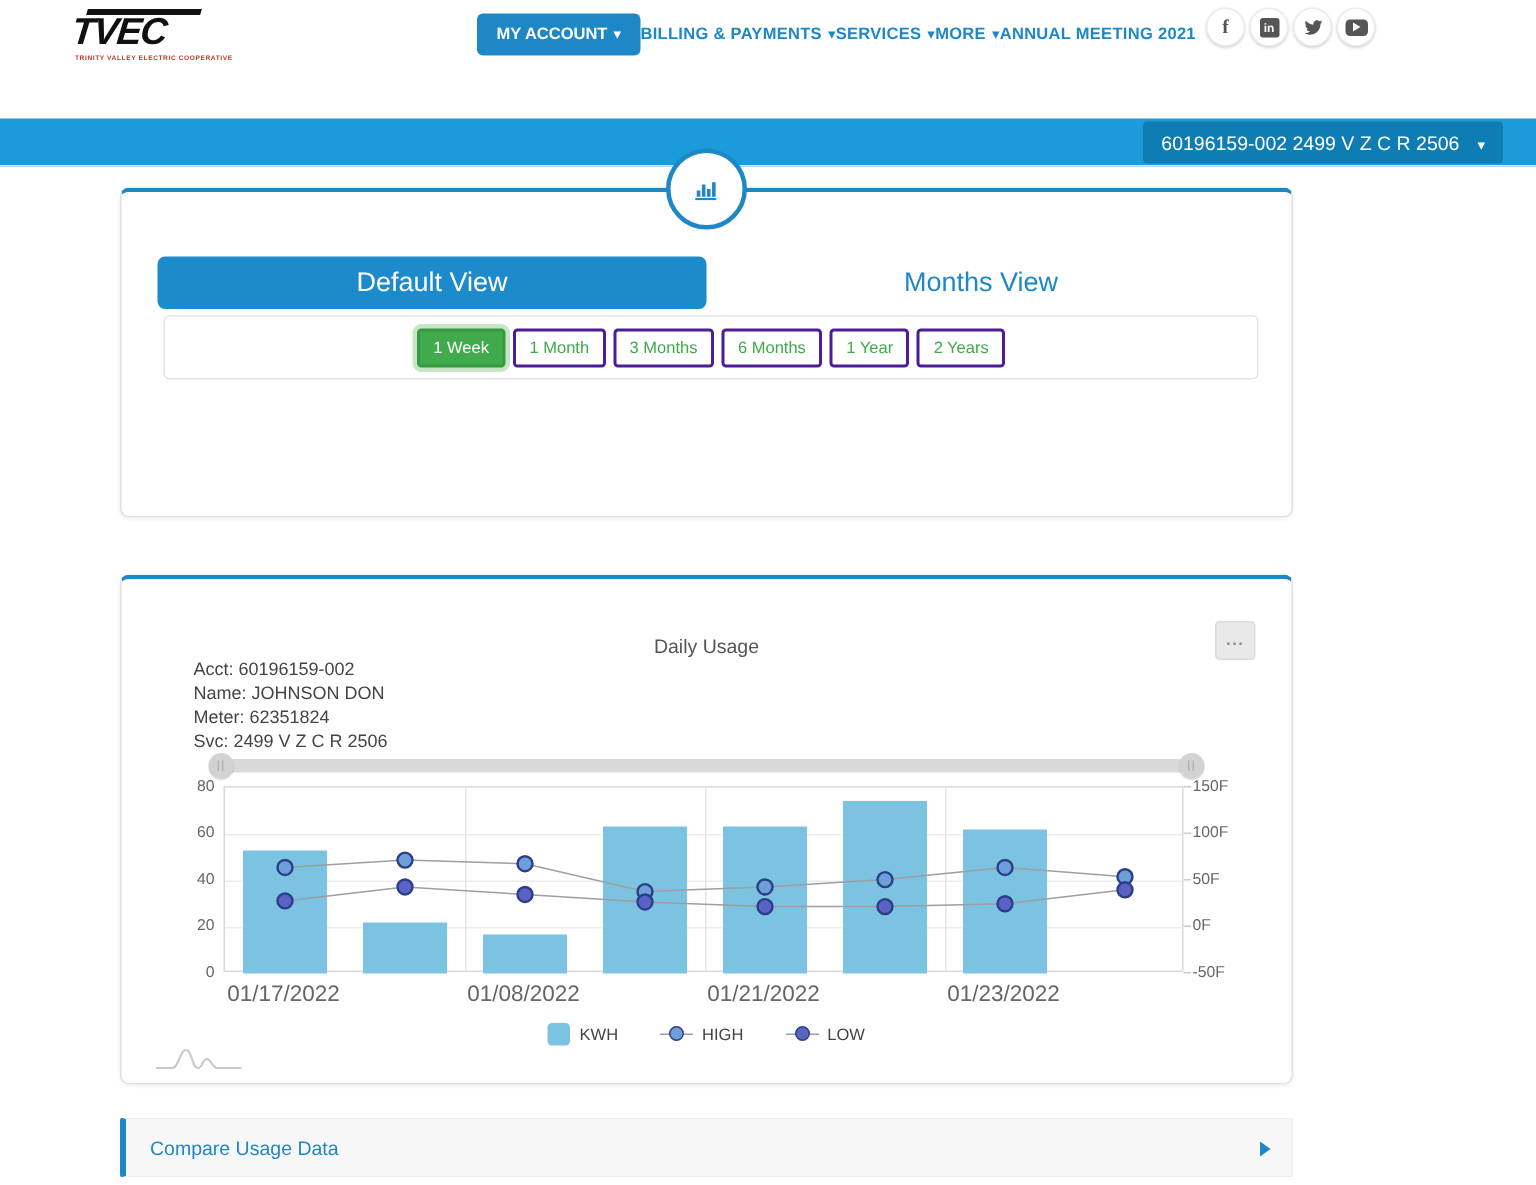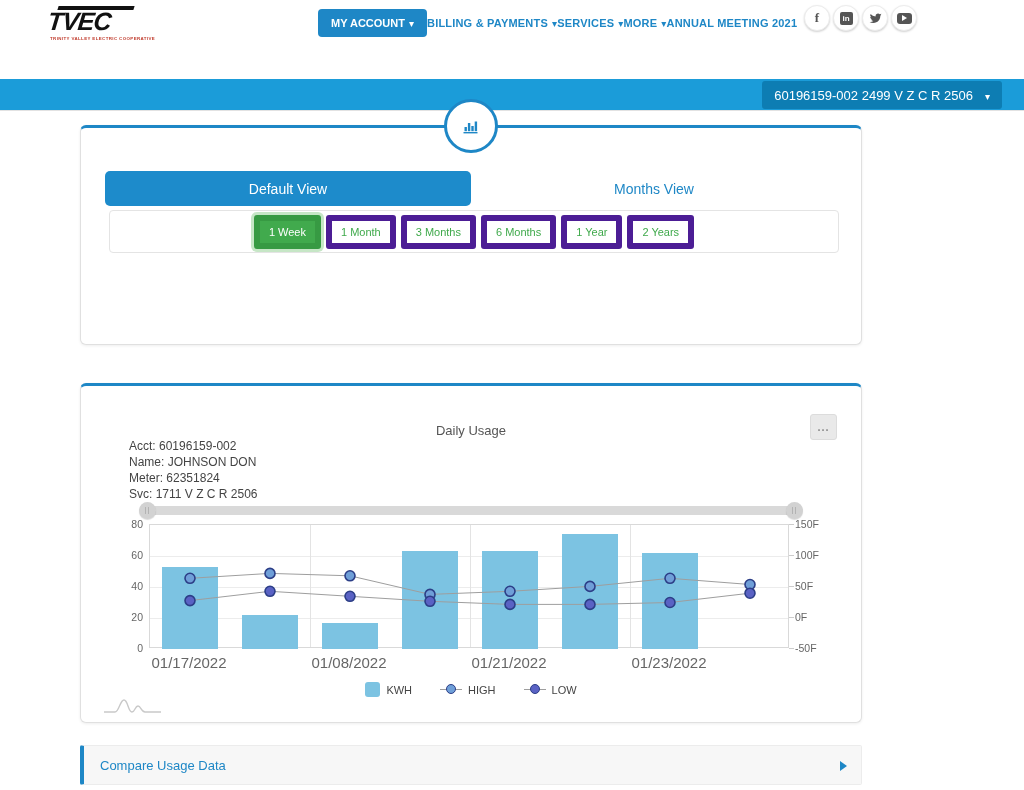--- a/index.html
+++ b/index.html
@@ -29,24 +29,24 @@
   .accountbar { position:absolute; left:0; top:45px; width:1024px; height:32px; background:#1b9cd9; border-bottom:1px solid #e2e2e2;margin-top:34px; }
   .account-btn { position:absolute; right:22px; top:2px; height:28px; background:#0d7db3; color:#fff; font-size:13px; border:none; border-radius:3px; padding:0 12px; display:flex; align-items:center; gap:8px; cursor:pointer; }
 
   
   .card { position:absolute; left:80px; width:782px; background:#fff; border:1px solid #e0e0e0; border-top:3px solid #1e87c6; border-radius:6px; box-shadow:0 1px 3px rgba(0,0,0,.07); }
   .card-views { top:125px; height:220px; }
   .card-usage { top:383px; height:340px; }
   .circle-icon { position:absolute; left:50%; top:-29px; margin-left:-27px; width:54px; height:54px; background:#fff; border:3px solid #1e87c6; border-radius:50%; display:flex; align-items:center; justify-content:center; z-index:3; }
 
   .tabs { position:absolute; left:24px; right:24px; top:43px; height:35px; display:flex; }
-  .tab { flex:1; display:flex; align-items:center; justify-content:center; font-size:14px; color:#1e87c6; cursor:pointer; }
+  .tab { flex:1; display:flex; align-items:center; justify-content:center; font-size:18px; color:#1e87c6; cursor:pointer; }
   .tab.active { background:#1d8bcb; color:#fff; border-radius:5px; font-weight:400; }
   .range-box { position:absolute; left:28px; right:22px; top:82px; height:43px; border:1px solid #e4e4e4; border-radius:4px; display:flex; align-items:center; justify-content:center; gap:5px; }
-  .rbtn { font-size:11px; padding:5px 9px; border:6px solid #4c1d95; border-radius:3px; background:#fff; color:#3fa94b; cursor:pointer; white-space:nowrap; }
+  .rbtn { font-size:11px; padding:5px 9px; border:2px solid #4c1d95; border-radius:3px; background:#fff; color:#3fa94b; cursor:pointer; white-space:nowrap; }
   .rbtn.active { background:#41aa4d; border-color:#379a43; color:#fff; box-shadow:0 0 0 3px rgba(92,184,92,.35); }
 
   
   .chart-title { position:absolute; left:0; right:0; top:37px; text-align:center; font-size:13px; color:#555; }
   .menu-btn { position:absolute; right:24px; top:28px; width:27px; height:26px; background:#e9e9e9; border:1px solid #dcdcdc; border-radius:3px; color:#8a8a8a; font-size:11px; font-weight:700; letter-spacing:1px; line-height:18px; text-align:center; cursor:pointer; }
   .acct-info { position:absolute; left:48px; top:52px; font-size:12px; color:#444; line-height:16px; }
   .slider-track { position:absolute; left:66px; top:120px; width:648px; height:9px; background:#d9d9d9; border-radius:5px; cursor:pointer; }
   .slider-handle { position:absolute; top:-4px; width:17px; height:17px; background:#d2d2d2; border-radius:50%; box-shadow:0 1px 1px rgba(0,0,0,.15); cursor:ew-resize; }
   .slider-handle::after { content:""; position:absolute; left:6px; top:5px; width:1px; height:7px; background:#b3b3b3; box-shadow:3px 0 0 #b3b3b3; }
   .h-left { left:-8px; } .h-right { right:-8px; }
@@ -137,21 +137,21 @@
     </div>
   </div>
 
   <div class="card card-usage">
     <div class="chart-title">Daily Usage</div>
     <button class="menu-btn">...</button>
     <div class="acct-info">
       <div>Acct: 60196159-002</div>
       <div>Name: JOHNSON DON</div>
       <div>Meter: 62351824</div>
-      <div>Svc: 1711 V Z C R 2506</div>
+      <div>Svc: 2499 V Z C R 2506</div>
     </div>
 
     <div class="slider-track">
       <div class="slider-handle h-left"></div>
       <div class="slider-handle h-right"></div>
     </div>
 
     <div class="ytick ytick-l" style="top:132px">80</div>
     <div class="ytick ytick-l" style="top:163px">60</div>
     <div class="ytick ytick-l" style="top:194px">40</div>

